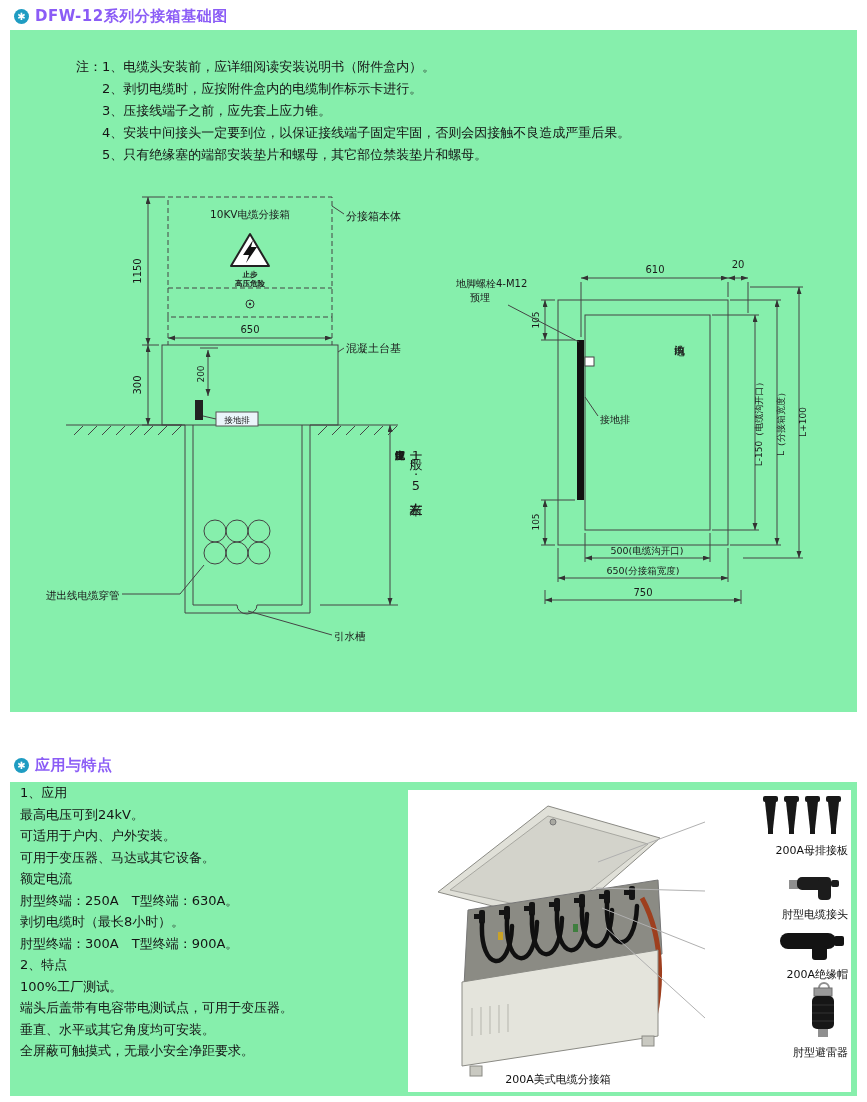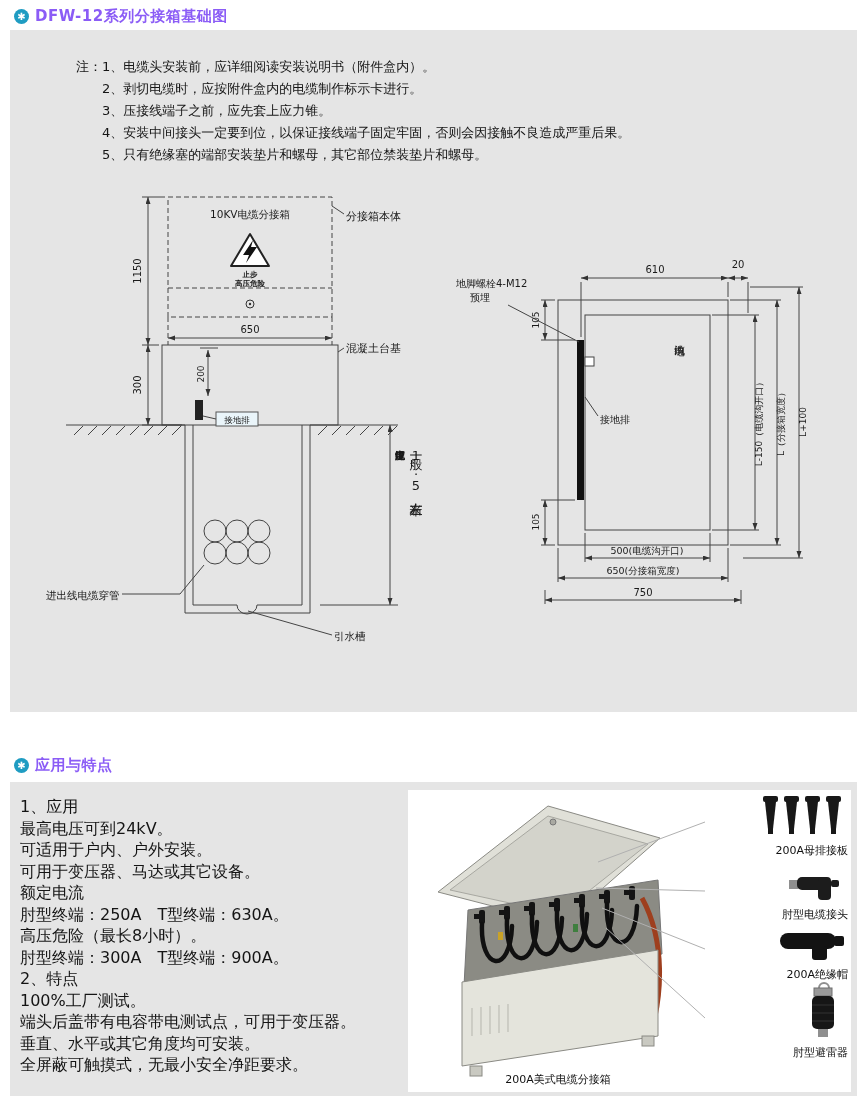--- a/index.html
+++ b/index.html
@@ -5,34 +5,34 @@
   * { margin:0; padding:0; box-sizing:border-box; }
   html,body { background:#fff; }
   body { width:867px; height:1102px; font-family:"DejaVu Sans","Liberation Sans",sans-serif; color:#1a1a1a; }
   .page { position:relative; width:867px; height:1102px; background:#fff; overflow:hidden; }
 
   .sec-header { position:absolute; left:14px; display:flex; align-items:center; gap:6px; }
   .flower { width:15px; height:15px; border-radius:50%; background:#1f9cc2; color:#fff;
             font-size:10px; line-height:15px; text-align:center; font-weight:bold; flex:0 0 auto; }
   .sec-title { font-size:15px; font-weight:bold; color:#8b5cf6; letter-spacing:0.5px; }
 
-  .panel { position:absolute; left:10px; width:847px; background:#e5e5e5;padding-left:28px; }
+  .panel { position:absolute; left:10px; width:847px; background:#86efac;padding-left:28px; }
   #panel1 { top:30px; height:682px; }
   #panel2 { top:782px; height:314px; }
 
   .notes { position:absolute; left:66px; top:26px; font-size:13px; line-height:22px; color:#151515; }
   .note-row { white-space:nowrap; }
   .note-indent { padding-left:26px; }
 
   .elev-svg { position:absolute; left:30px; top:150px; }
   .plan-svg { position:absolute; left:440px; top:215px; }
   svg text { fill:#1a1a1a; stroke:none; font-family:"DejaVu Sans","Liberation Sans",sans-serif; }
   .vtext { writing-mode:vertical-rl; text-orientation:upright; }
 
-  .app-lines { position:absolute; left:10px; top:14px; font-size:16px; line-height:21.5px; color:#141414; }
+  .app-lines { position:absolute; left:10px; top:0; font-size:13px; line-height:21.5px; color:#141414; }
 
   .photo-box { position:absolute; left:398px; top:8px; width:443px; height:302px; background:#fff; }
   .photo-svg { position:absolute; left:2px; top:2px; }
   .link-svg { position:absolute; left:185px; top:6px; pointer-events:none; }
   .photo-caption { position:absolute; left:20px; top:282px; width:260px; text-align:center;
                    font-size:11px; color:#111; }
   .comps { position:absolute; left:300px; top:0; width:140px; height:302px; }
   .comp { position:absolute; left:0; width:140px; text-align:right; }
   .comp svg { display:inline-block; }
   .comp-label { font-size:11px; color:#111; margin-top:1px; }
@@ -272,21 +272,21 @@
   </div>
 
   <div class="panel" id="panel2">
     <div class="app-lines">
       <div>1、应用</div>
       <div>最高电压可到24kV。</div>
       <div>可适用于户内、户外安装。</div>
       <div>可用于变压器、马达或其它设备。</div>
       <div>额定电流</div>
       <div>肘型终端：250A　T型终端：630A。</div>
-      <div>高压危险（最长8小时）。</div>
+      <div>剥切电缆时（最长8小时）。</div>
       <div>肘型终端：300A　T型终端：900A。</div>
       <div>2、特点</div>
       <div>100%工厂测试。</div>
       <div>端头后盖带有电容带电测试点，可用于变压器。</div>
       <div>垂直、水平或其它角度均可安装。</div>
       <div>全屏蔽可触摸式，无最小安全净距要求。</div>
     </div>
 
     <div class="photo-box">
 

